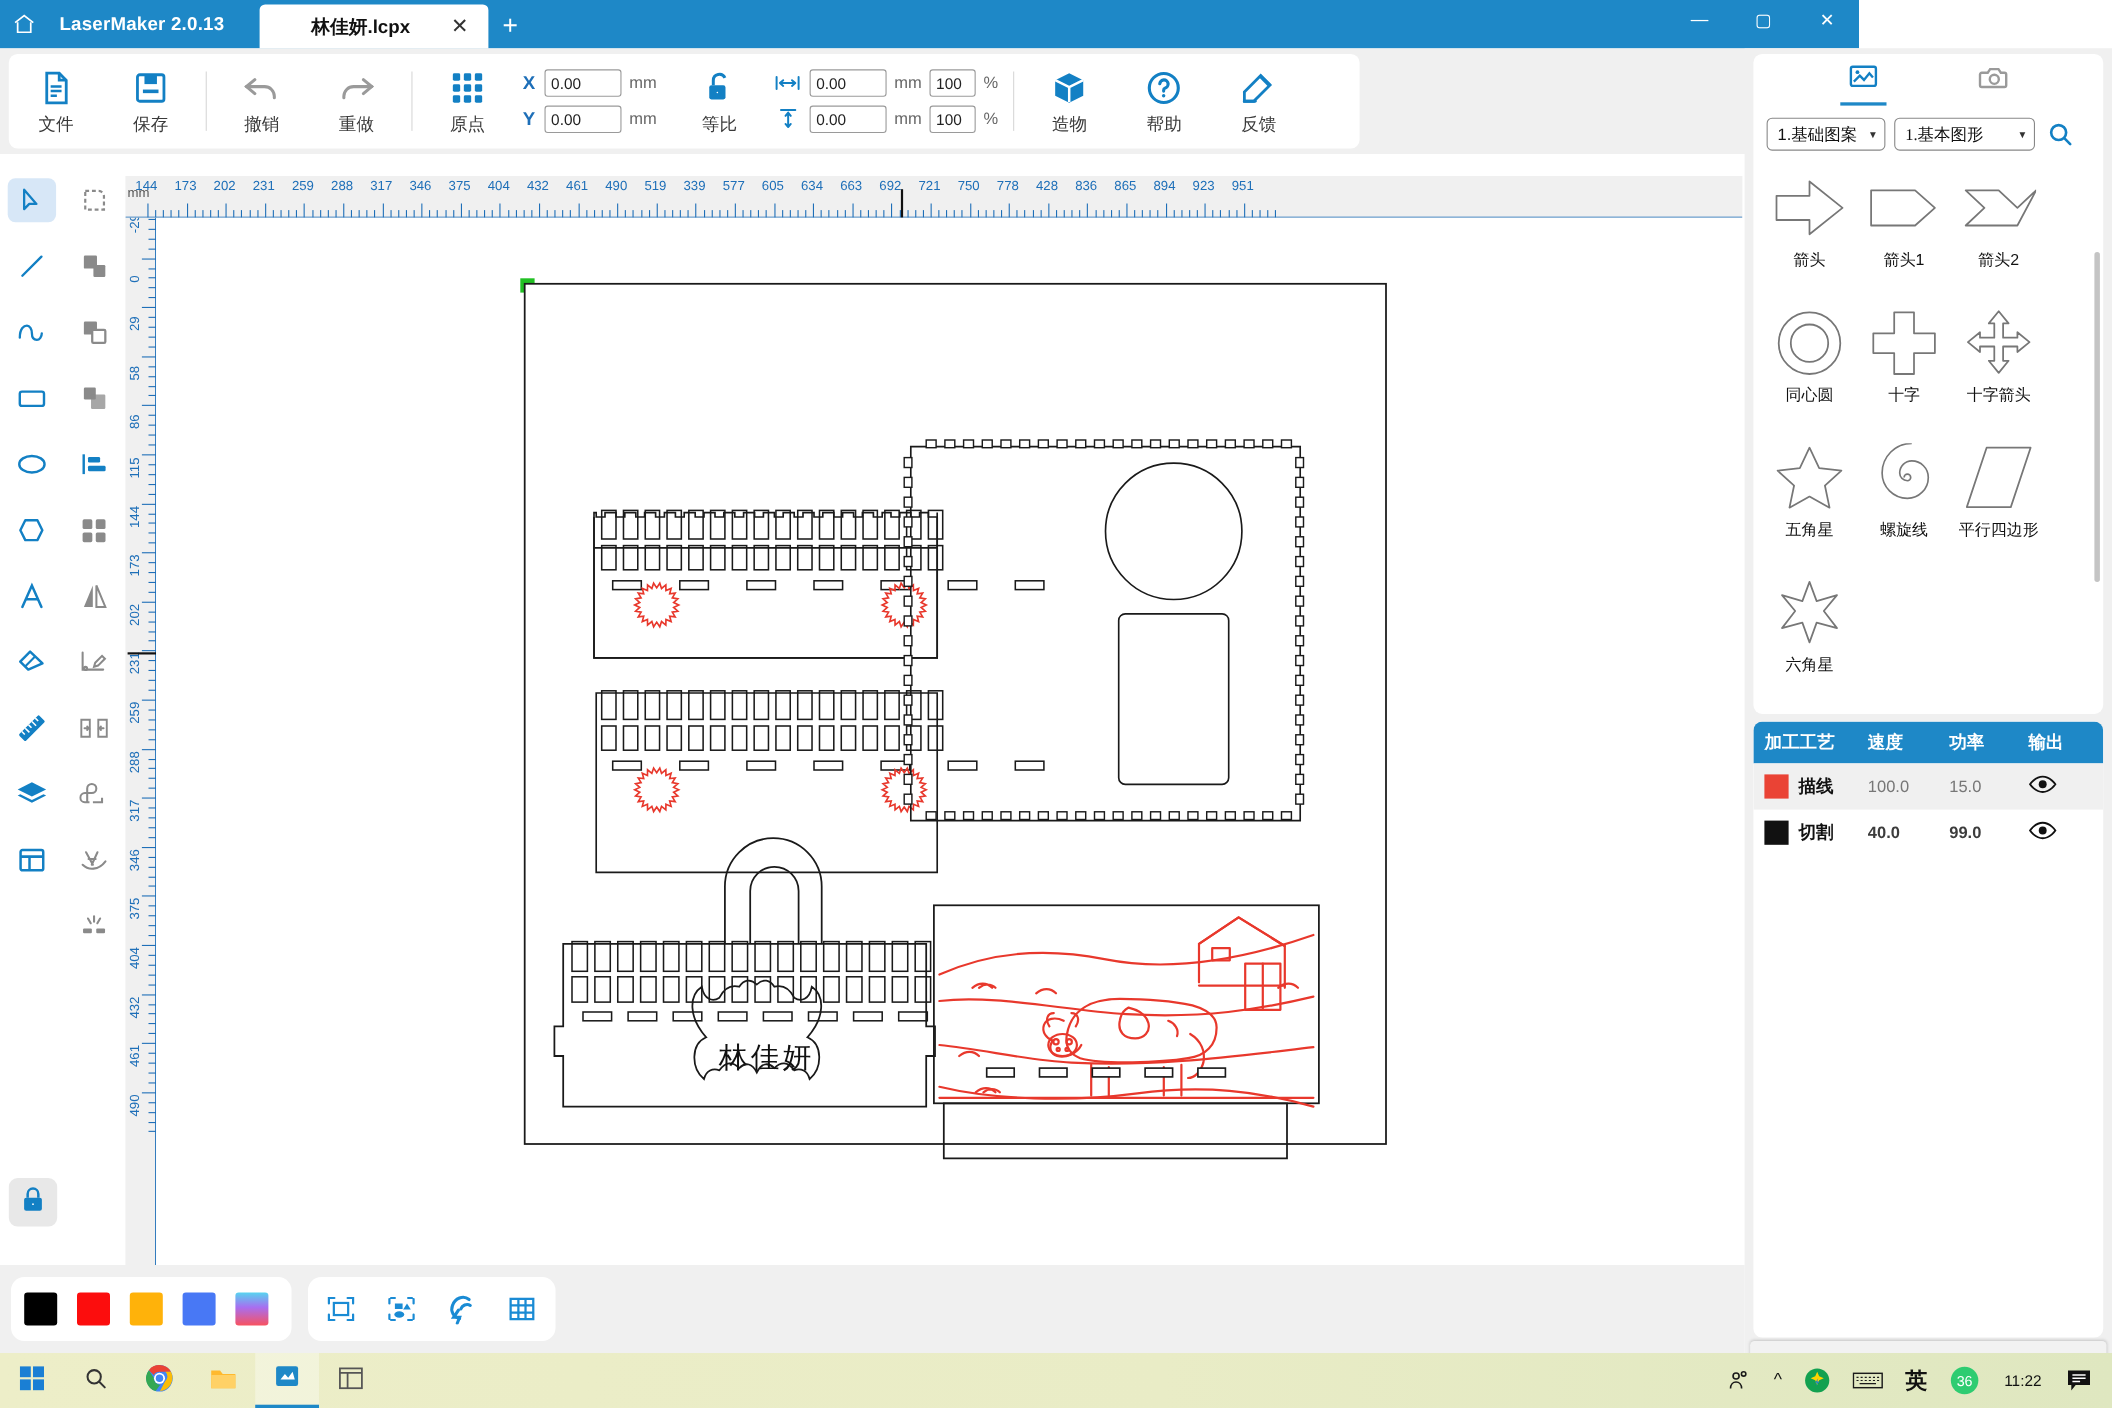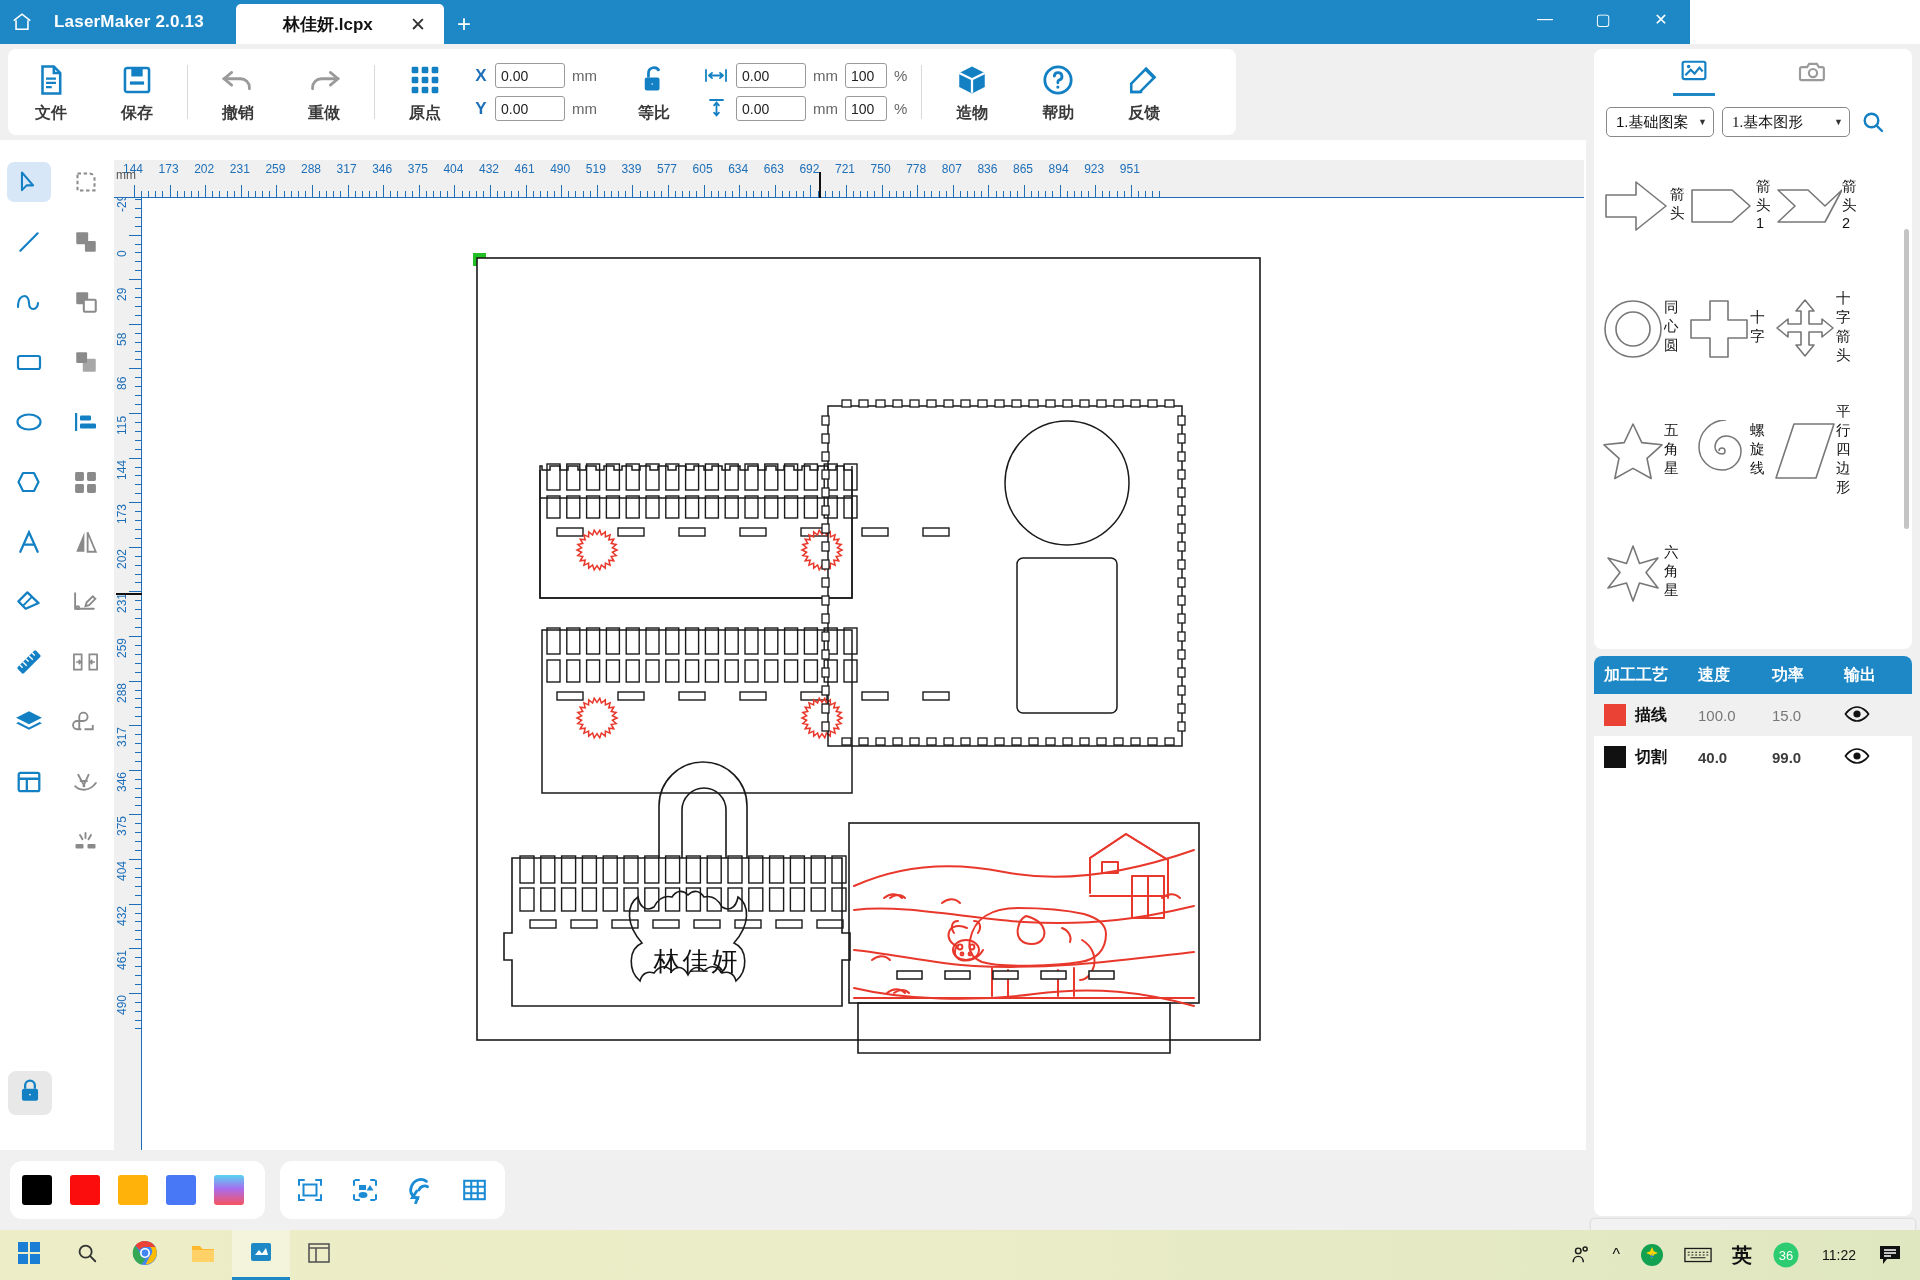--- a/index.html
+++ b/index.html
@@ -41,21 +41,21 @@
     background:#f0f0f0; display:flex; align-items:center;
   }
   #toolwhite {
     position:absolute; left:8px; top:5px; width:1228px; height:86px;
     background:#fff; border-radius:8px; display:flex; align-items:center;
   }
   .tb-item {
     width:86px; height:84px; display:flex; flex-direction:column;
     align-items:center; justify-content:center; cursor:pointer; gap:3px;
   }
-  .tb-item .lbl { font-size:16px; color:#3a3a3a; font-weight:700; }
+  .tb-item .lbl { font-size:16px; color:#3a3a3a; font-weight:400; }
   .tb-sep { width:1px; height:54px; background:#d8d8d8; margin:0 7px; }
   .num-group { display:flex; flex-direction:column; gap:8px; margin-left:6px; }
   .num-row { display:flex; align-items:center; gap:7px; }
   .axis-lbl { font-size:17px; font-weight:bold; color:#1e6fb8; width:14px; text-align:center;}
   .numbox {
     width:70px; height:25px; border:1px solid #9a9a9a; border-radius:3px;
     background:#fff; font-size:14px; color:#222; padding:0 5px;
     font-family:"Liberation Sans", sans-serif;
   }
   .smallbox { width:42px; }
@@ -111,21 +111,21 @@
             justify-content:center; cursor:pointer; }
   .libtab .ul { width:42px; height:3px; background:transparent; margin-top:4px;}
   .libtab.act .ul { background:#1e88c7; }
   #libselects { display:flex; align-items:center; gap:8px; padding:2px 10px 6px 12px; }
   .sel-box { height:30px; border:1px solid #888; border-radius:5px; background:#fff;
              display:flex; align-items:center; padding:0 6px 0 9px; font-size:15px; color:#111; cursor:pointer;}
   #sel1 { width:108px; } #sel2 { width:128px;font-family:Liberation Serif, serif; }
   .caret { margin-left:auto; font-size:9px; color:#333; }
   #search-icon-btn { width:30px; height:30px; display:flex; align-items:center; justify-content:center; cursor:pointer;}
   #shapegrid { display:flex; flex-wrap:wrap; padding:4px 0 0 8px; width:310px; height:494px; overflow:hidden;}
-  .shapecell { width:86px; height:118px; display:flex; align-items:center; cursor:pointer;}
+  .shapecell { width:86px; height:118px; display:flex; flex-direction:column; align-items:center; cursor:pointer;}
   .shapecell .sv { width:76px; height:84px; display:flex; align-items:center; justify-content:center;}
   .shapecell .nm { font-size:14.5px; color:#111; margin-top:-4px;}
   #libscroll { position:absolute; right:3px; top:180px; width:5px; height:300px; background:#c4c4c4; border-radius:3px;}
 
   #proccard { position:absolute; left:8px; top:612px; width:318px; height:560px;
               background:#fff; border-radius:8px; overflow:hidden;}
   #prochead { display:flex; height:38px; background:#1e88c7; align-items:center; color:#fff;
               font-size:16px; font-weight:bold; }
   #prochead div, .procrow div { text-align:left; }
   .c1 { width:104px; padding-left:10px;} .c2{width:74px;} .c3{width:72px;} .c4{width:62px;}
@@ -667,21 +667,21 @@
     <div class="tickmark" style="left: 774.72px; width: 1px; height: 7px; top: 31px;"></div>
     <div class="tickmark" style="left: 781.84px; width: 1px; height: 7px; top: 31px;"></div>
     <div class="tickmark" style="left: 788.96px; width: 1px; height: 7px; top: 31px;"></div>
     <div class="tickmark" style="left: 796.08px; width: 1px; height: 7px; top: 31px;"></div>
     <div class="tickn" style="left: 792.2px;">778</div>
     <div class="tickmark" style="left: 803.2px; width: 1px; height: 13px; top: 25px;"></div>
     <div class="tickmark" style="left: 810.32px; width: 1px; height: 7px; top: 31px;"></div>
     <div class="tickmark" style="left: 817.44px; width: 1px; height: 7px; top: 31px;"></div>
     <div class="tickmark" style="left: 824.56px; width: 1px; height: 7px; top: 31px;"></div>
     <div class="tickmark" style="left: 831.68px; width: 1px; height: 7px; top: 31px;"></div>
-    <div class="tickn" style="left: 827.8px;">807</div>
+    <div class="tickn" style="left: 827.8px;">428</div>
     <div class="tickmark" style="left: 838.8px; width: 1px; height: 13px; top: 25px;"></div>
     <div class="tickmark" style="left: 845.92px; width: 1px; height: 7px; top: 31px;"></div>
     <div class="tickmark" style="left: 853.04px; width: 1px; height: 7px; top: 31px;"></div>
     <div class="tickmark" style="left: 860.16px; width: 1px; height: 7px; top: 31px;"></div>
     <div class="tickmark" style="left: 867.28px; width: 1px; height: 7px; top: 31px;"></div>
     <div class="tickn" style="left: 863.4px;">836</div>
     <div class="tickmark" style="left: 874.4px; width: 1px; height: 13px; top: 25px;"></div>
     <div class="tickmark" style="left: 881.52px; width: 1px; height: 7px; top: 31px;"></div>
     <div class="tickmark" style="left: 888.64px; width: 1px; height: 7px; top: 31px;"></div>
     <div class="tickmark" style="left: 895.76px; width: 1px; height: 7px; top: 31px;"></div>

